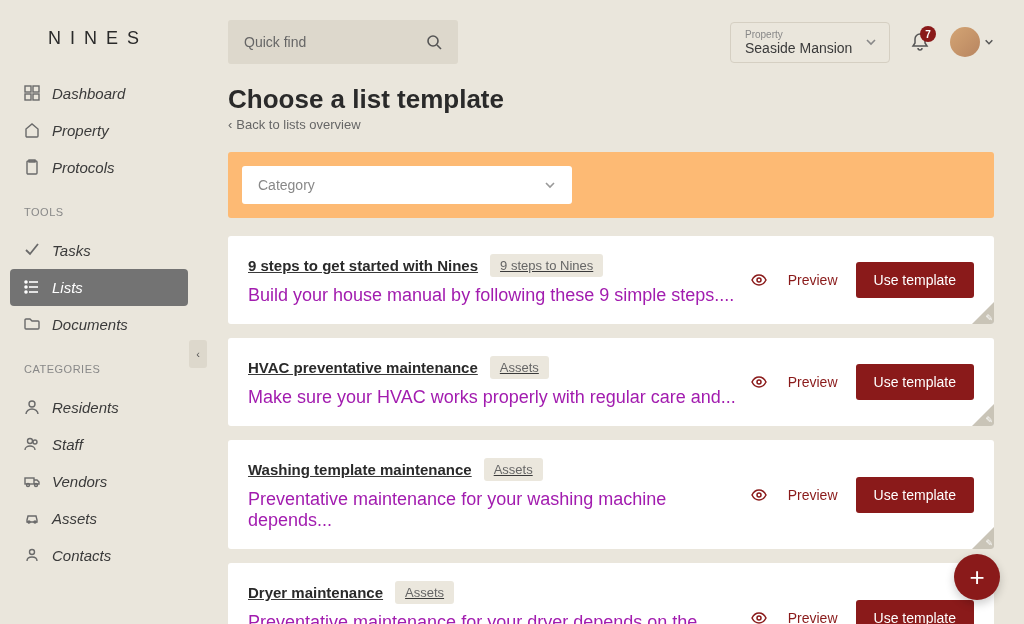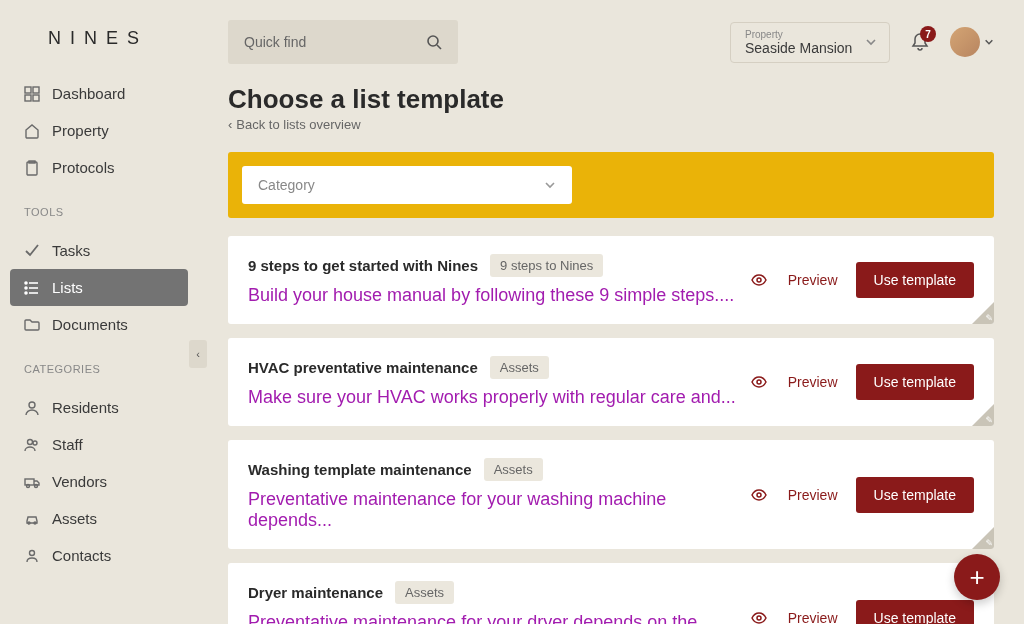--- a/index.html
+++ b/index.html
@@ -1,46 +1,46 @@
 <!DOCTYPE html>
 <html><head>
 <meta charset="utf-8">
 <style>
 * { box-sizing: border-box; margin: 0; padding: 0; font-family: -apple-system, BlinkMacSystemFont, "Segoe UI", Helvetica, Arial, sans-serif; }
 body { background: #eae6dc; color: #3a3a3a; width: 1024px; height: 624px; overflow: hidden; display: flex; }
 .sidebar { width: 198px; background: #eae6dc; padding: 0; display: flex; flex-direction: column; position: relative; }
 .logo { padding: 28px 24px 20px 48px; font-size: 18px; letter-spacing: 9px; font-weight: 500; color: #2a2a2a; }
 .nav-section { padding: 6px 0; }
 .nav-label { font-size: 11px; color: #888; padding: 14px 0 8px 24px; letter-spacing: 0.5px; }
-.nav-item { display: flex; align-items: flex-end; padding: 10px 24px; font-size: 15px; color: #3a3a3a; cursor: pointer; gap: 12px; }
+.nav-item { display: flex; align-items: flex-start; padding: 10px 24px; font-size: 15px; color: #3a3a3a; cursor: pointer; gap: 12px; font-style: italic; }
 .nav-item.active { background: #737373; color: #fff; border-radius: 4px; margin: 0 10px; padding: 10px 14px; }
 .nav-icon { width: 16px; height: 16px; display: inline-flex; align-items: center; justify-content: center; color: #6a6a6a; }
 .nav-item.active .nav-icon { color: #fff; }
 .main { flex: 1; display: flex; flex-direction: column; overflow: hidden; background: #eae6dc; }
 .topbar { display: flex; align-items: center; padding: 20px 30px 10px 30px; gap: 20px; }
 .search { background: #ddd8cc; border-radius: 3px; width: 230px; height: 44px; display: flex; align-items: center; padding: 0 16px; justify-content: space-between; }
 .search-text { color: #666; font-size: 14px; }
 .topbar-right { margin-left: auto; display: flex; align-items: center; gap: 20px; }
 .property-select { display: flex; flex-direction: column; border: 1px solid #d5cfc2; border-radius: 4px; padding: 6px 14px; width: 160px; position: relative; cursor: pointer; background: #eae6dc; }
 .property-label { font-size: 10px; color: #888; }
 .property-value { font-size: 14px; color: #3a3a3a; }
 .property-chevron { position: absolute; right: 12px; top: 50%; transform: translateY(-50%); color: #888; }
 .bell-wrap { position: relative; cursor: pointer; }
 .bell-badge { position: absolute; top: -6px; right: -6px; background: #8a1a1a; color: #fff; border-radius: 50%; width: 16px; height: 16px; font-size: 10px; display: flex; align-items: center; justify-content: center; font-weight: 600; }
 .avatar-wrap { display: flex; align-items: center; gap: 4px; cursor: pointer; }
 .avatar { width: 30px; height: 30px; border-radius: 50%; background: linear-gradient(135deg, #d4a574 0%, #b88560 100%); }
 .content { padding: 10px 30px 30px 30px; overflow-y: auto; flex: 1; }
 .content::-webkit-scrollbar { width: 0; }
 .page-title { font-size: 26px; font-weight: 700; color: #2a2a2a; }
 .back-link { font-size: 13px; color: #666; cursor: pointer; display: inline-flex; align-items: center; gap: 4px; margin-bottom: 20px; }
-.filter-bar { background: #eab308; padding: 14px; border-radius: 3px; margin-bottom: 18px; }
+.filter-bar { background: #fdba74; padding: 14px; border-radius: 3px; margin-bottom: 18px; }
 .category-select { background: #fff; width: 330px; height: 38px; border-radius: 3px; display: flex; align-items: center; justify-content: space-between; padding: 0 16px; cursor: pointer; color: #888; font-size: 14px; }
 .template-card { background: #fff; border-radius: 3px; padding: 18px 20px; margin-bottom: 14px; display: flex; align-items: center; position: relative; overflow: hidden; }
 .template-info { flex: 1; }
-.template-head { display: flex; align-items: center; gap: 12px; margin-bottom: 8px; }
+.template-head { display: flex; align-items: center; gap: 12px; margin-bottom: 8px; text-decoration: underline; }
 .template-title { font-size: 15px; font-weight: 600; color: #2a2a2a; }
 .template-tag { background: #ebe7dd; color: #666; font-size: 13px; padding: 4px 10px; border-radius: 3px; }
 .template-desc { font-size: 18px; color: #a21caf; }
 .template-actions { display: flex; align-items: center; gap: 18px; }
 .preview-btn { display: flex; align-items: center; gap: 21px; color: #8a1a1a; font-size: 14px; cursor: pointer; }
 .use-btn { background: #8a1a1a; color: #fff; border: none; padding: 10px 18px; border-radius: 3px; font-size: 14px; cursor: pointer; }
 .corner-fold { position: absolute; bottom: 0; right: 0; width: 0; height: 0; border-style: solid; border-width: 0 0 22px 22px; border-color: transparent transparent #c9c4b7 transparent; }
 .corner-icon { position: absolute; bottom: 1px; right: 1px; font-size: 9px; color: #fff; }
 .collapse-btn { position: absolute; right: -9px; top: 340px; width: 18px; height: 28px; background: #ddd8cc; border-radius: 3px; display: flex; align-items: center; justify-content: center; cursor: pointer; font-size: 11px; color: #555; }
 .fab { position: fixed; bottom: 24px; right: 24px; width: 46px; height: 46px; border-radius: 50%; background: #8a1a1a; color: #fff; display: flex; align-items: center; justify-content: center; font-size: 26px; cursor: pointer; box-shadow: 0 4px 10px rgba(0,0,0,0.2); }

